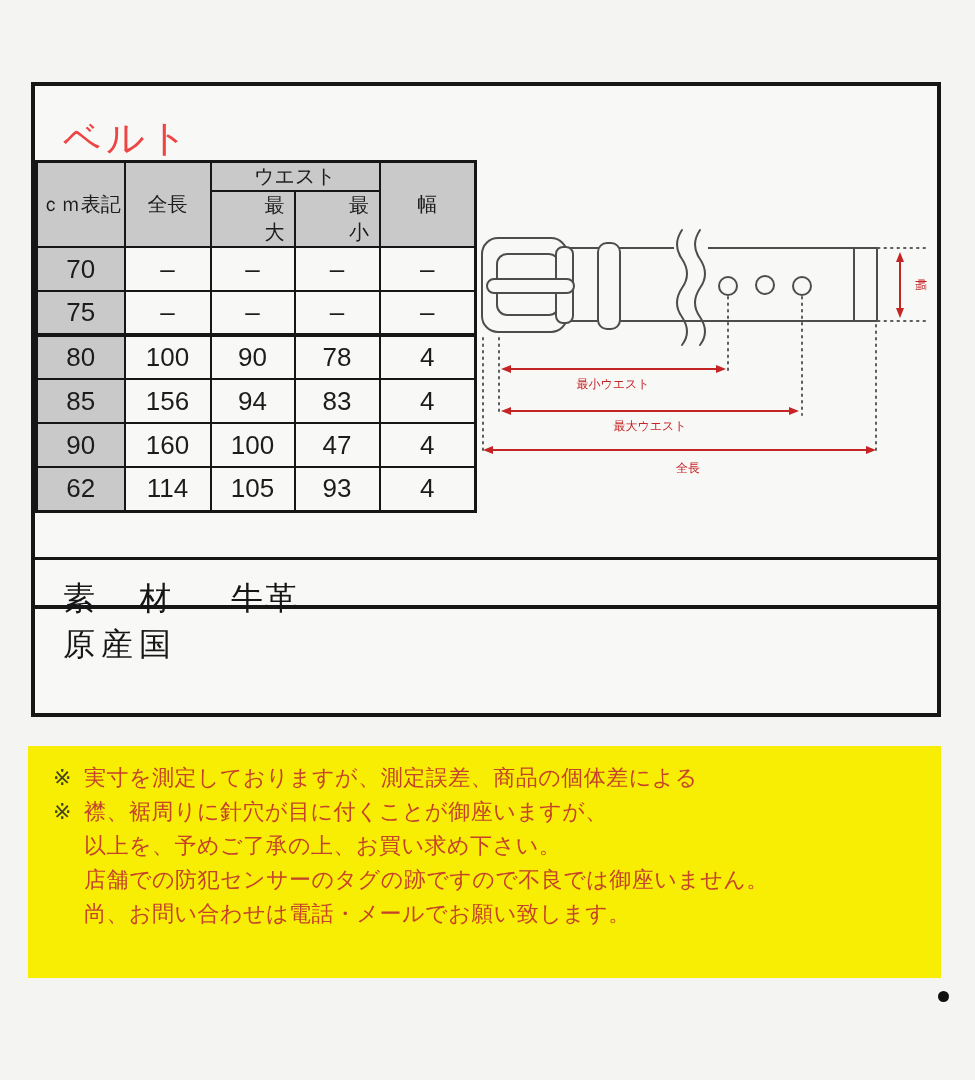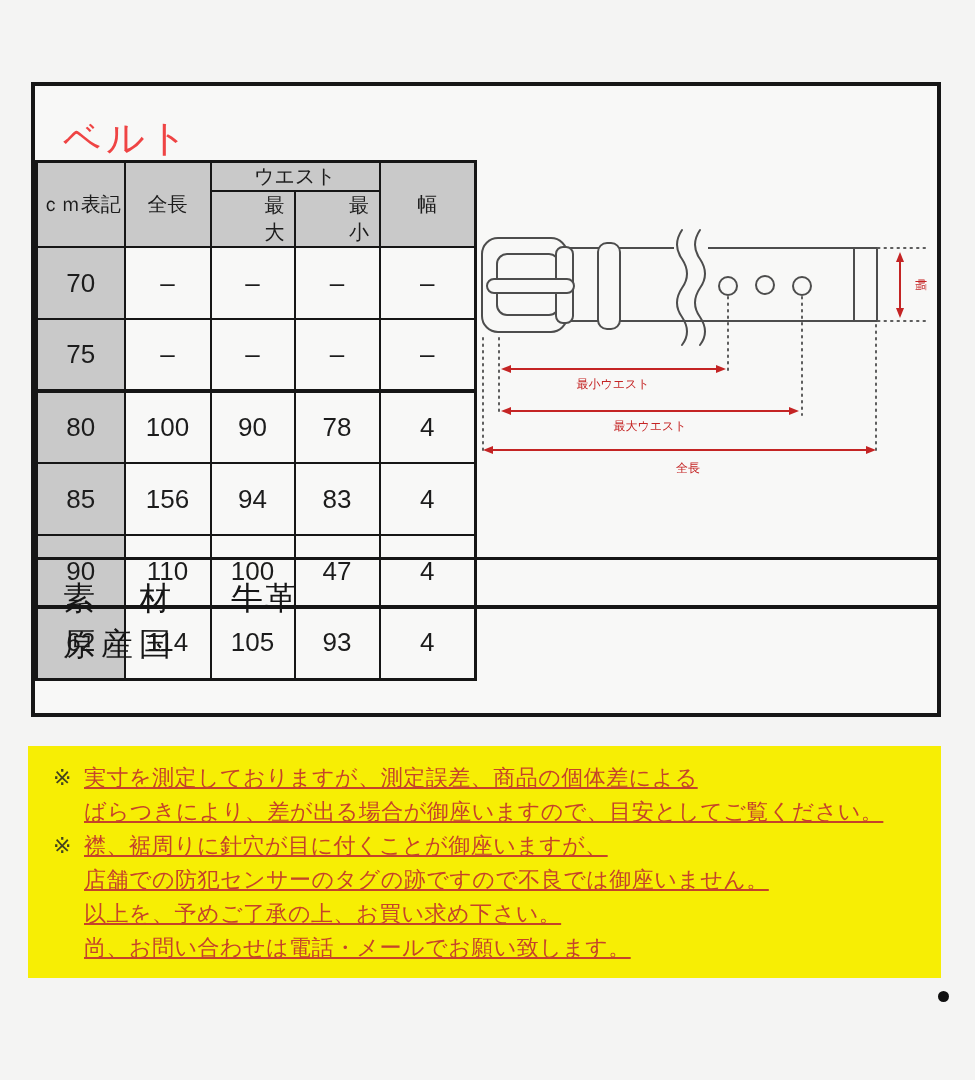--- a/index.html
+++ b/index.html
@@ -25,21 +25,21 @@
   
   table.size{position:absolute;left:0px;top:74px;border-collapse:collapse;
              border:3px solid var(--border);table-layout:fixed;background:var(--sheet-bg);}
   table.size th, table.size td{border:2px solid var(--border);text-align:center;vertical-align:middle;color:#1c1c1c;}
   table.size th{background:var(--header-bg);font-weight:normal;font-size:20px;}
   th.small{font-size:18px;}
   table.size td{font-size:26px;background:var(--sheet-bg);}
   table.size td.size-col{background:var(--header-bg);}
   col.c1{width:88px;} col.c2{width:86px;} col.c3{width:84px;} col.c4{width:85px;} col.c5{width:96px;}
   tr.h1 th{height:29px;} tr.h2 th{height:27px;padding-left:44px;}
-  tr.data td{height:72px;}
+  tr.data td{height:44px;}
   tr.divider-thick td{border-bottom-width:4px;text-align:center;}
 
   
   .info-row{position:absolute;left:0;width:902px;display:flex;align-items:center;
             border-top:3px solid var(--border);font-size:32px;color:#161616;}
   .info-row .row-label{position:absolute;left:28px;letter-spacing:6px;}
   .info-row .row-value{position:absolute;left:196px;letter-spacing:2px;}
   #material-row{top:471px;height:80px;}
   #origin-row{top:519px;height:76px;border-top-width:4px;}
 
@@ -51,21 +51,21 @@
   .dot-line{stroke:#5c5c5c;stroke-width:2;stroke-dasharray:1.5 5;stroke-linecap:round;fill:none;}
   .red-line{stroke:var(--diagram-red);stroke-width:2;fill:none;}
   .red-head{fill:var(--diagram-red);stroke:none;}
   .rlabel{fill:var(--diagram-red);font-size:12px;font-family:"Liberation Sans","DejaVu Sans",sans-serif;}
 
   
   .notice{position:absolute;left:28px;top:746px;width:913px;height:232px;
           background:var(--notice-bg);padding:15px 10px 0 25px;}
   .n-line{display:flex;line-height:34px;font-size:22px;}
   .n-marker{width:31px;flex:none;color:var(--marker-col);}
-  .n-text{color:var(--notice-text);letter-spacing:0.5px;white-space:nowrap;text-decoration:underline;}
+  .n-text{color:var(--notice-text);letter-spacing:0.5px;white-space:nowrap;}
 
   .page-dot{position:absolute;left:938px;top:991px;width:11px;height:11px;border-radius:50%;background:#101010;}
 </style>
 </head>
 <body>
 
 <div class="canvas">
 
   <div class="sheet">
 
@@ -113,21 +113,21 @@
       </tr>
       <tr class="data">
         <td class="size-col">85</td>
         <td>156</td>
         <td>94</td>
         <td>83</td>
         <td>4</td>
       </tr>
       <tr class="data">
         <td class="size-col">90</td>
-        <td>110</td>
+        <td>160</td>
         <td>100</td>
         <td>47</td>
         <td>4</td>
       </tr>
       <tr class="data">
         <td class="size-col">62</td>
         <td>114</td>
         <td>105</td>
         <td>93</td>
         <td>4</td>
@@ -202,34 +202,30 @@
       <span class="row-label">原産国</span>
     </div>
   </div>
 
   <div class="notice">
     <div class="n-line">
       <span class="n-marker">※</span>
       <span class="n-text">実寸を測定しておりますが、測定誤差、商品の個体差による</span>
     </div>
     <div class="n-line">
-      <span class="n-marker"></span>
-      <span class="n-text">ばらつきにより、差が出る場合が御座いますので、目安としてご覧ください。</span>
-    </div>
-    <div class="n-line">
       <span class="n-marker">※</span>
       <span class="n-text">襟、裾周りに針穴が目に付くことが御座いますが、</span>
     </div>
     <div class="n-line">
       <span class="n-marker"></span>
+      <span class="n-text">以上を、予めご了承の上、お買い求め下さい。</span>
+    </div>
+    <div class="n-line">
+      <span class="n-marker"></span>
       <span class="n-text">店舗での防犯センサーのタグの跡ですので不良では御座いません。</span>
-    </div>
-    <div class="n-line">
-      <span class="n-marker"></span>
-      <span class="n-text">以上を、予めご了承の上、お買い求め下さい。</span>
     </div>
     <div class="n-line">
       <span class="n-marker"></span>
       <span class="n-text">尚、お問い合わせは電話・メールでお願い致します。</span>
     </div>
   </div>
 
   <div class="page-dot"></div>
 </div>
 

